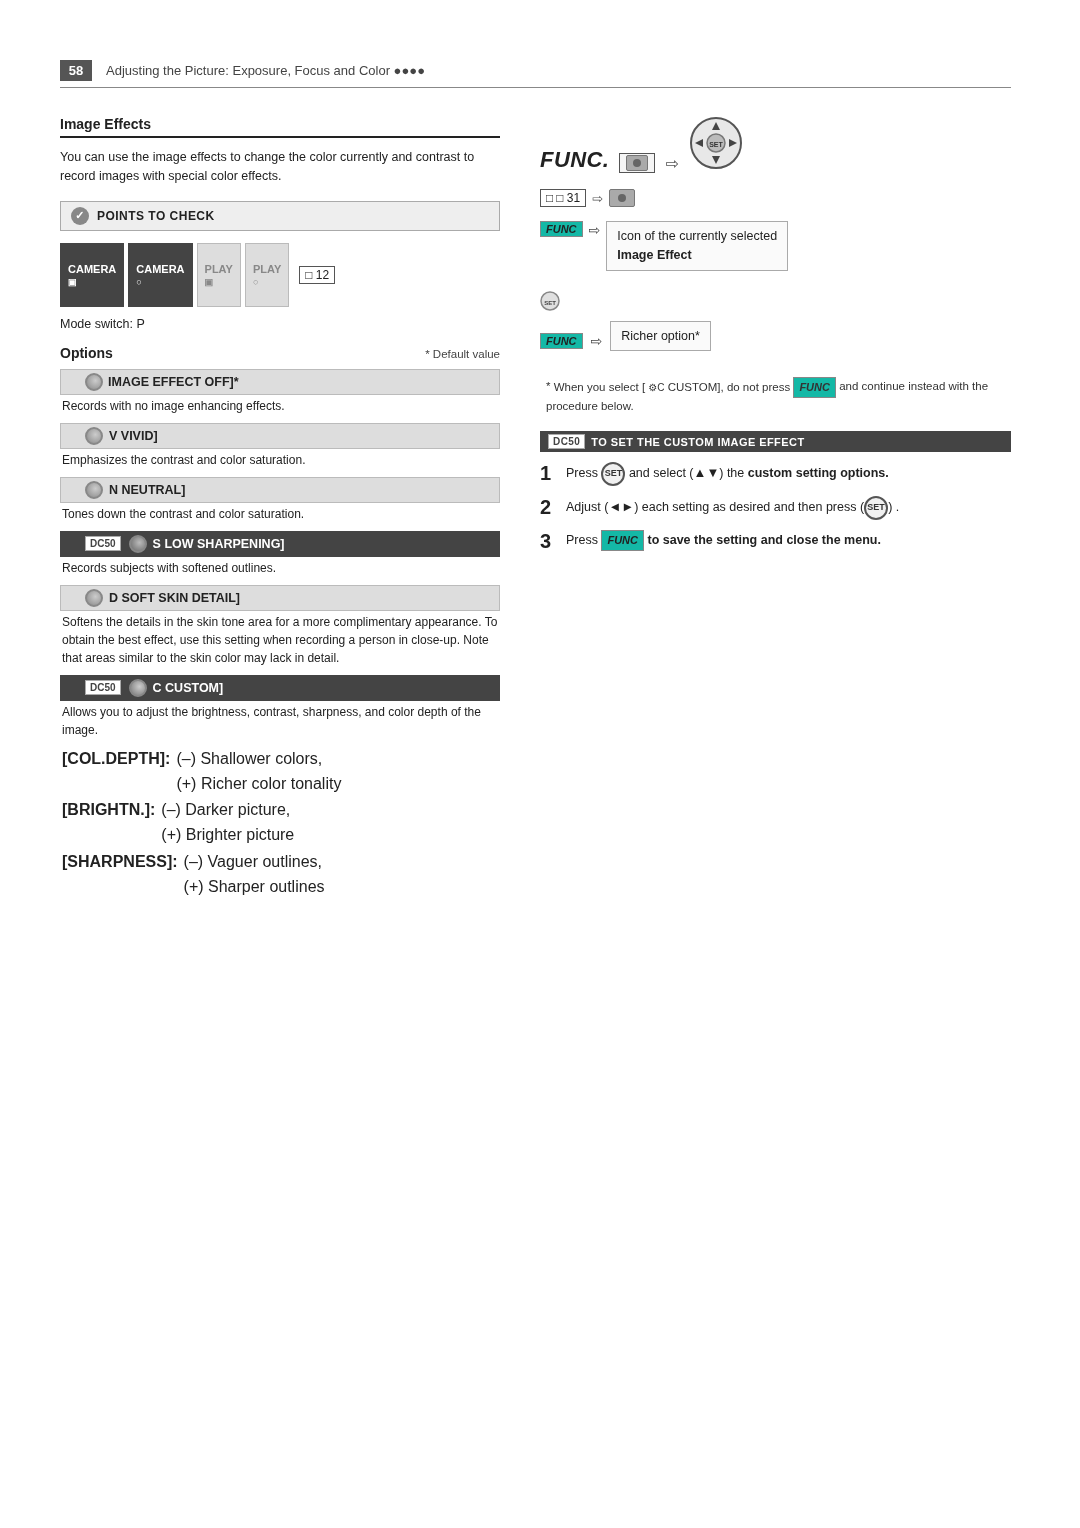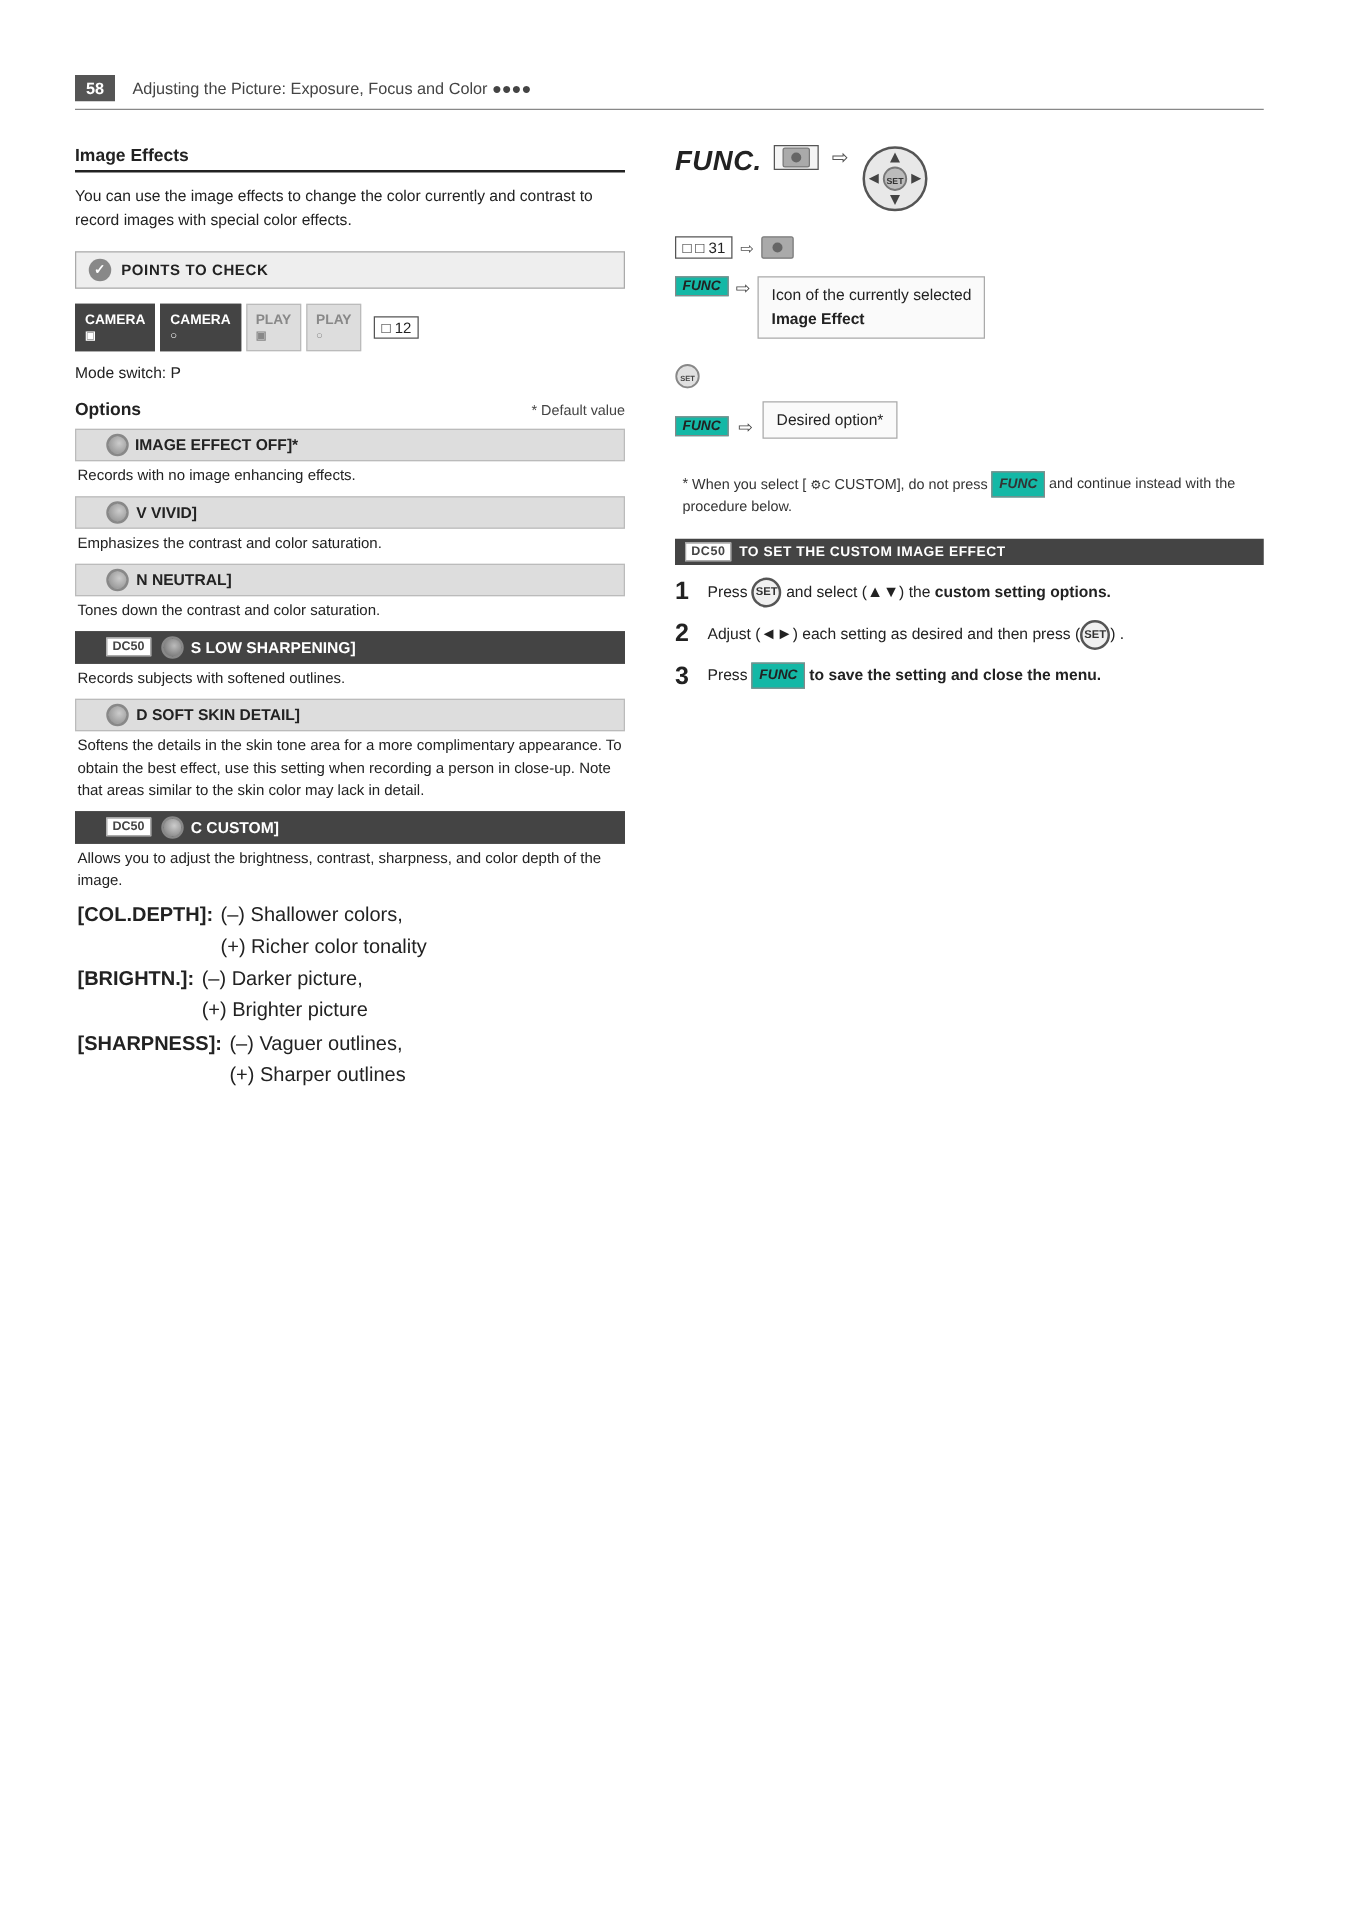--- a/index.html
+++ b/index.html
@@ -96,21 +96,21 @@
     
     .mode-row {
       display: flex;
       align-items: center;
       gap: 4px;
       margin-bottom: 10px;
       flex-wrap: wrap;
     }
     .mode-badge {
       border: 1.5px solid #333;
-      padding: 6px 7px;
+      padding: 19px 7px;
       font-size: 11px;
       font-weight: bold;
       background: #f5f5f5;
       color: #222;
     }
     .mode-badge.dark-bg {
       background: #444;
       color: #fff;
       border-color: #444;
     }
@@ -194,21 +194,21 @@
       gap: 6px;
       margin-bottom: 2px;
     }
     .option-detail-key {
       min-width: 90px;
       font-weight: bold;
     }
     
     .func-row {
       display: flex;
-      align-items: flex-start;
+      align-items: flex-end;
       gap: 10px;
       margin-bottom: 16px;
       flex-wrap: wrap;
     }
     .func-label {
       font-size: 22px;
       font-weight: bold;
       font-style: italic;
       color: #222;
       letter-spacing: 0.02em;
@@ -527,21 +527,21 @@
         <svg width="20" height="20" viewBox="0 0 20 20">
           <circle cx="10" cy="10" r="9" fill="#e0e0e0" stroke="#888" stroke-width="1.5"></circle>
           <text x="10" y="14" text-anchor="middle" font-size="6" font-weight="bold" fill="#444">SET</text>
         </svg>
       </div>
 
       <div class="desired-option-row">
         <span class="func-small">FUNC</span>
         <span class="arrow-symbol">⇨</span>
         <div class="selected-box" style="display:inline-block;">
-          <span>Desired option*</span>
+          <span>Richer option*</span>
         </div>
       </div>
 
       <div class="footnote">
         <span>*</span>
         <span> When you select [ <span style="font-size:10px;">⚙C</span> CUSTOM], do not press </span><span class="func-small">FUNC</span><span> and continue instead with the procedure below.</span>
       </div>
 
       <div class="sub-header-bar">
         <span class="dc50-tag">DC50</span>

